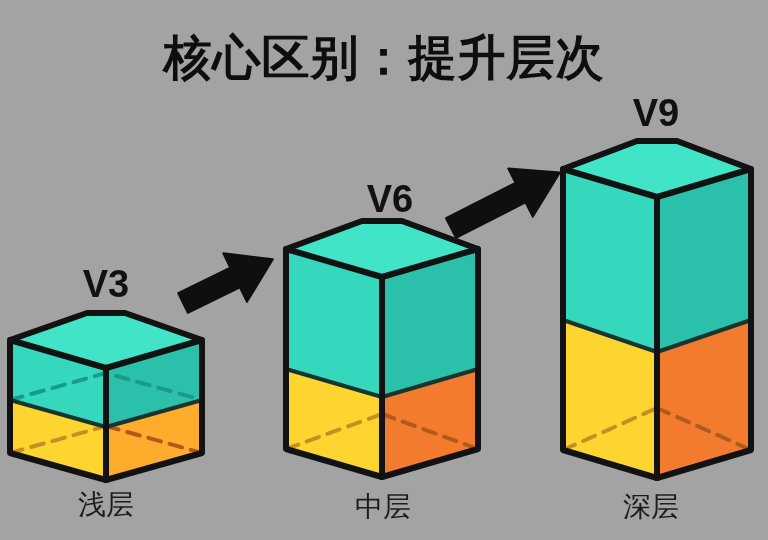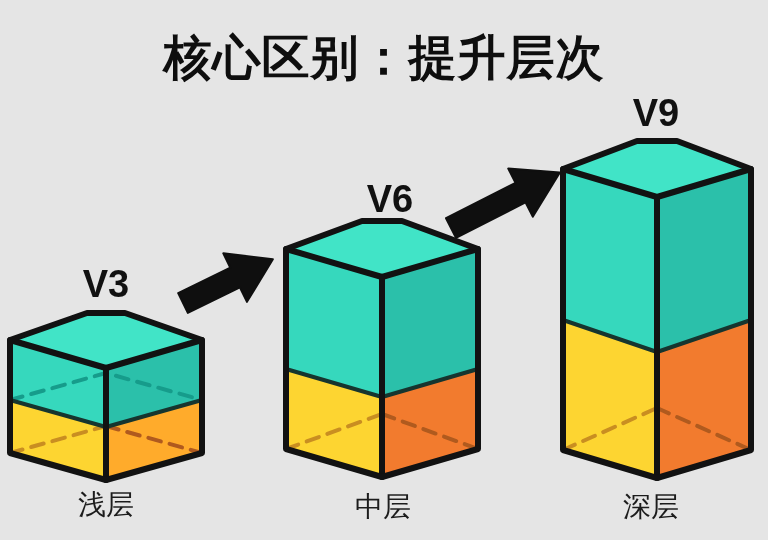--- a/index.html
+++ b/index.html
@@ -1,21 +1,21 @@
 <!DOCTYPE html>
 <html><head>
 <meta charset="utf-8">
 <style>
   html,body{margin:0;padding:0;}
   body{
     width:768px;height:540px;overflow:hidden;
     background:#fefefd;
     font-family:"Liberation Sans","DejaVu Sans",sans-serif;
   }
-  .canvas{position:relative;width:768px;height:540px;background:#e5e5e5;}
+  .canvas{position:relative;width:768px;height:540px;background:#a3a3a3;}
   svg{position:absolute;left:0;top:0;}
   text{font-family:"Liberation Sans","DejaVu Sans",sans-serif;}
   .title-text{font-size:48px;font-weight:900;fill:#0e0e0e;letter-spacing:1px;}
   .version-text{font-size:38px;font-weight:800;fill:#111111;}
   .layer-text{font-size:28px;font-weight:400;fill:#1c1c1c;}
 </style>
 </head>
 <body>
 
 <div class="canvas">

